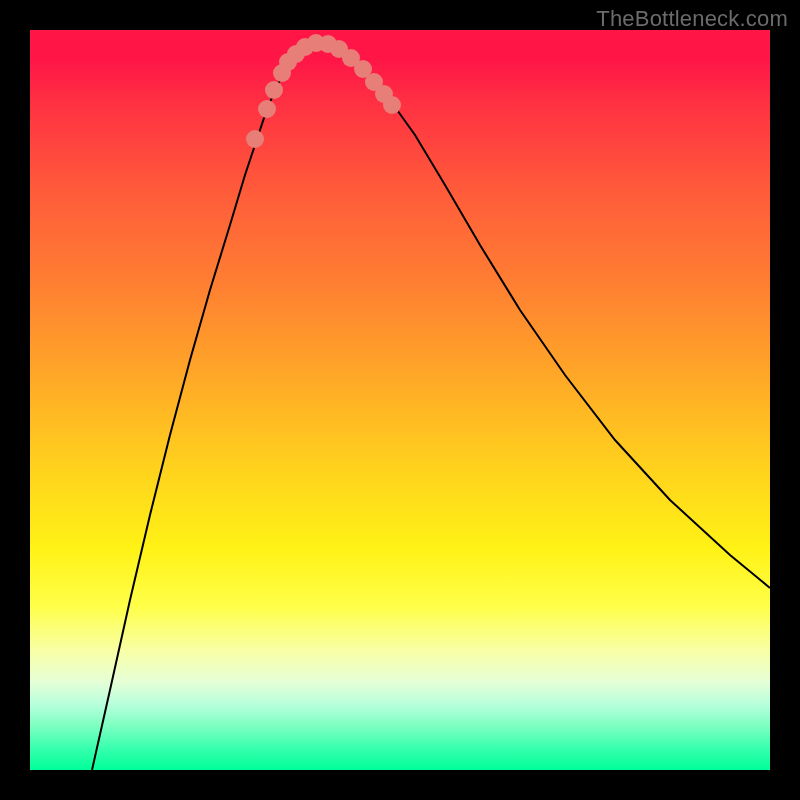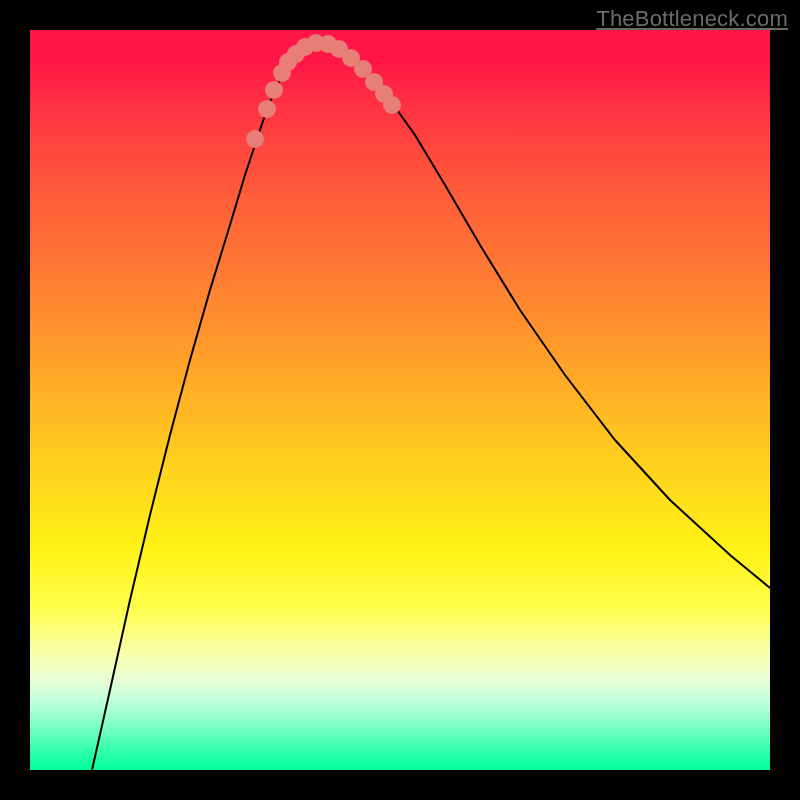--- a/index.html
+++ b/index.html
@@ -18,21 +18,20 @@
   }
   .watermark {
     position: absolute;
     top: 6px;
     right: 12px;
     color: #6b6b6b;
     font-size: 22px;
     font-weight: 500;
     letter-spacing: 0.2px;
     z-index: 20;
-    text-decoration: underline;
   }
   .plot-area {
     position: absolute;
     left: 30px;
     top: 30px;
     width: 740px;
     height: 740px;
     overflow: hidden;
     z-index: 5;
   }

